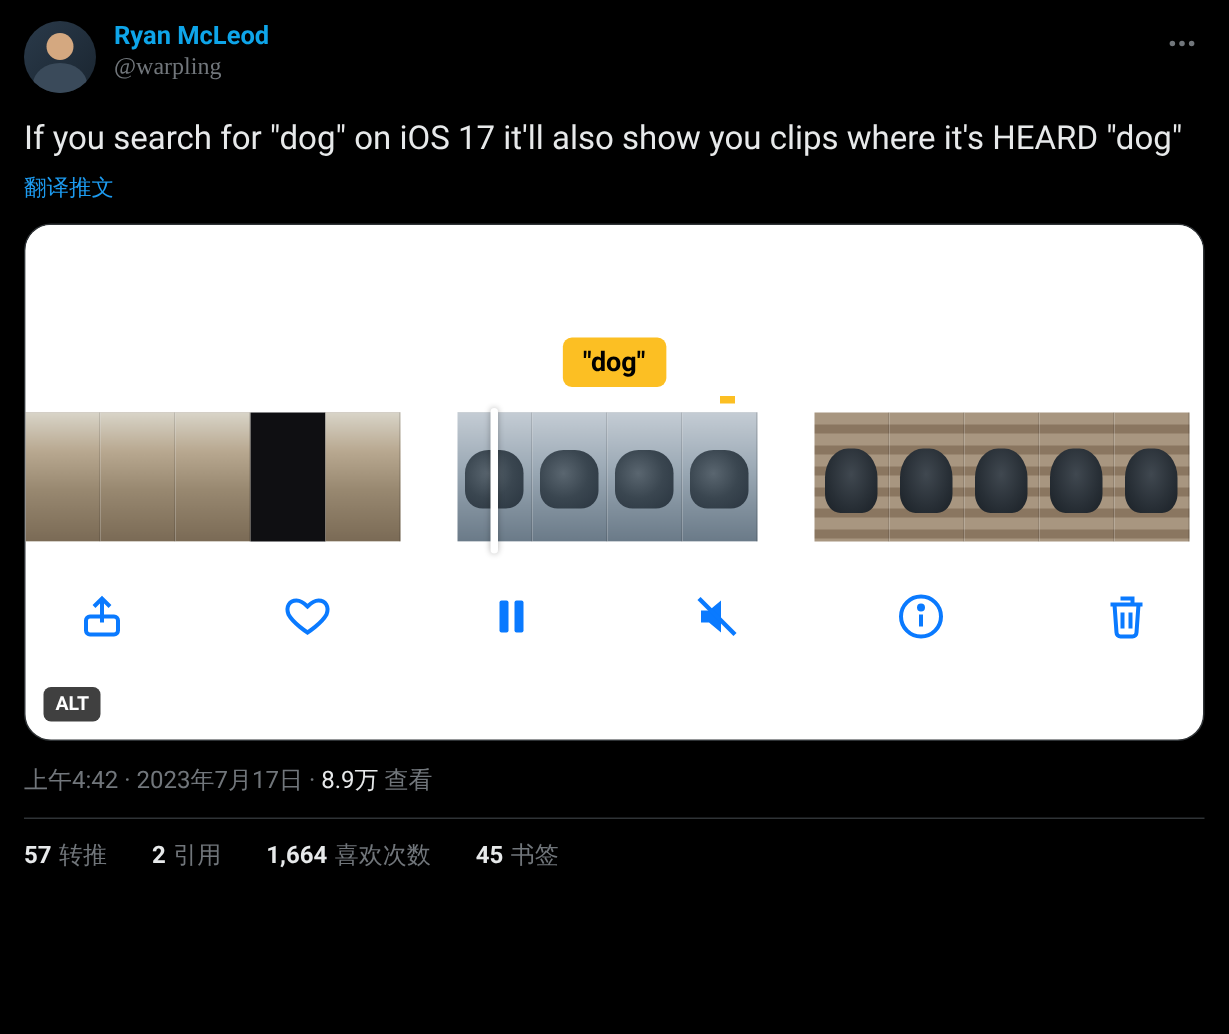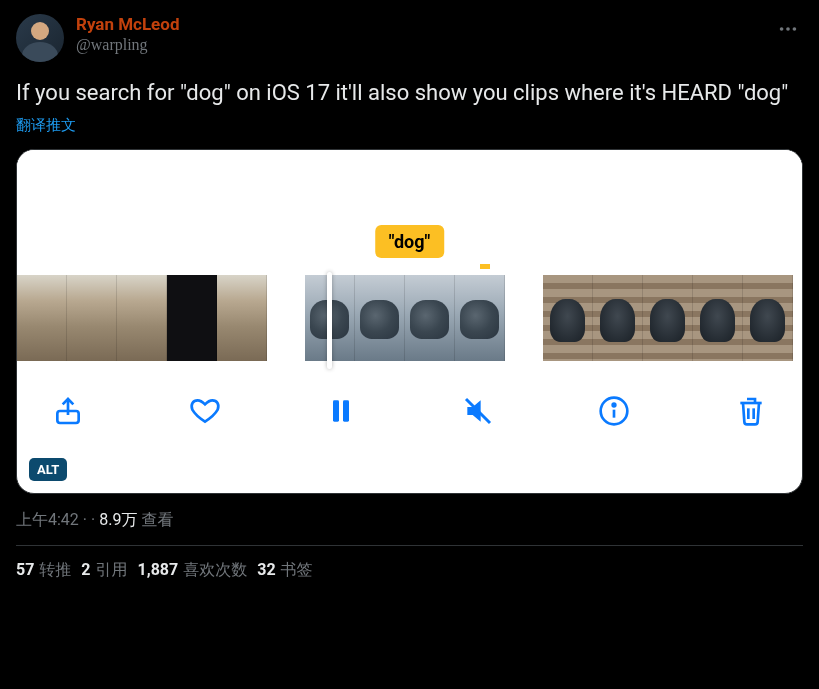--- a/index.html
+++ b/index.html
@@ -20,21 +20,21 @@
   }
   .avatar::before {
     content: ""; position: absolute; top: 8px; left: 50%; transform: translateX(-50%);
     width: 18px; height: 18px; border-radius: 50%; background: #d4a880;
   }
   .avatar::after {
     content: ""; position: absolute; bottom: -8px; left: 50%; transform: translateX(-50%);
     width: 36px; height: 28px; border-radius: 50% 50% 0 0; background: #3a4a5a;
   }
   .names { display: flex; flex-direction: column; line-height: 1.25; }
-  .display-name { font-weight: 700; font-size: 17px; color: #c2410c; }
+  .display-name { font-weight: 700; font-size: 17px; color: #0ea5e9; }
   .handle { color: #71767b; font-size: 16px; font-family: Liberation Serif, serif; }
   .more-btn { margin-left: auto; color: #71767b; padding: 4px; cursor: pointer; }
   .tweet-body { margin-top: 16px; font-size: 22px; line-height: 1.35; color: #e7e9ea; }
   .translate-link { color: #1d9bf0; font-size: 15px; margin-top: 8px; display: inline-block; cursor: pointer; }
   .media-card {
     margin-top: 14px; background: #fff; border-radius: 18px;
     border: 1px solid #2f3336; overflow: hidden; position: relative;
     height: 345px;
   }
   .tooltip-area {
@@ -86,31 +86,31 @@
     z-index: 2;
   }
   .toolbar {
     display: flex; justify-content: space-between; align-items: center;
     padding: 24px 34px 0 34px;
   }
   .tb-btn { color: #0a7aff; width: 34px; height: 34px; display: flex; align-items: center; justify-content: center; cursor: pointer; }
   .tb-btn svg { width: 32px; height: 32px; }
   .alt-badge {
     position: absolute; left: 12px; bottom: 12px;
-    background: #0c4a6e; color: #fff; font-weight: 700; font-size: 13px;
+    background: #404040; color: #fff; font-weight: 700; font-size: 13px;
     padding: 4px 8px; border-radius: 5px;
   }
   .meta-row {
     margin-top: 16px; color: #71767b; font-size: 16px;
     display: flex; align-items: flex-start; gap: 4px;
   }
   .meta-row .views-count { color: #e7e9ea; font-weight: 400; }
   .divider { height: 1px; background: #2f3336; margin-top: 14px; }
   .stats-row {
-    display: flex; gap: 10px; margin-top: 14px; color: #71767b; font-size: 16px;
+    display: flex; gap: 30px; margin-top: 14px; color: #71767b; font-size: 16px;
   }
   .stat { display: flex; gap: 5px; }
   .stat .num { color: #e7e9ea; font-weight: 700; }
 </style>
 </head>
 <body>
 
 <div class="tweet">
   <div class="tweet-header">
     <div class="avatar"></div>
@@ -203,38 +203,39 @@
         </svg>
       </div>
     </div>
 
     <div class="alt-badge">ALT</div>
   </div>
 
   <div class="meta-row">
     <span>上午4:42</span>
     <span> · </span>
+    <span>2023年7月17日</span>
     <span> · </span>
     <span class="views-count">8.9万</span>
     <span>查看</span>
   </div>
 
   <div class="divider"></div>
 
   <div class="stats-row">
     <div class="stat">
       <span class="num">57</span>
       <span>转推</span>
     </div>
     <div class="stat">
       <span class="num">2</span>
       <span>引用</span>
     </div>
     <div class="stat">
-      <span class="num">1,887</span>
+      <span class="num">1,664</span>
       <span>喜欢次数</span>
     </div>
     <div class="stat">
-      <span class="num">32</span>
+      <span class="num">45</span>
       <span>书签</span>
     </div>
   </div>
 </div>
 
 </body></html>

